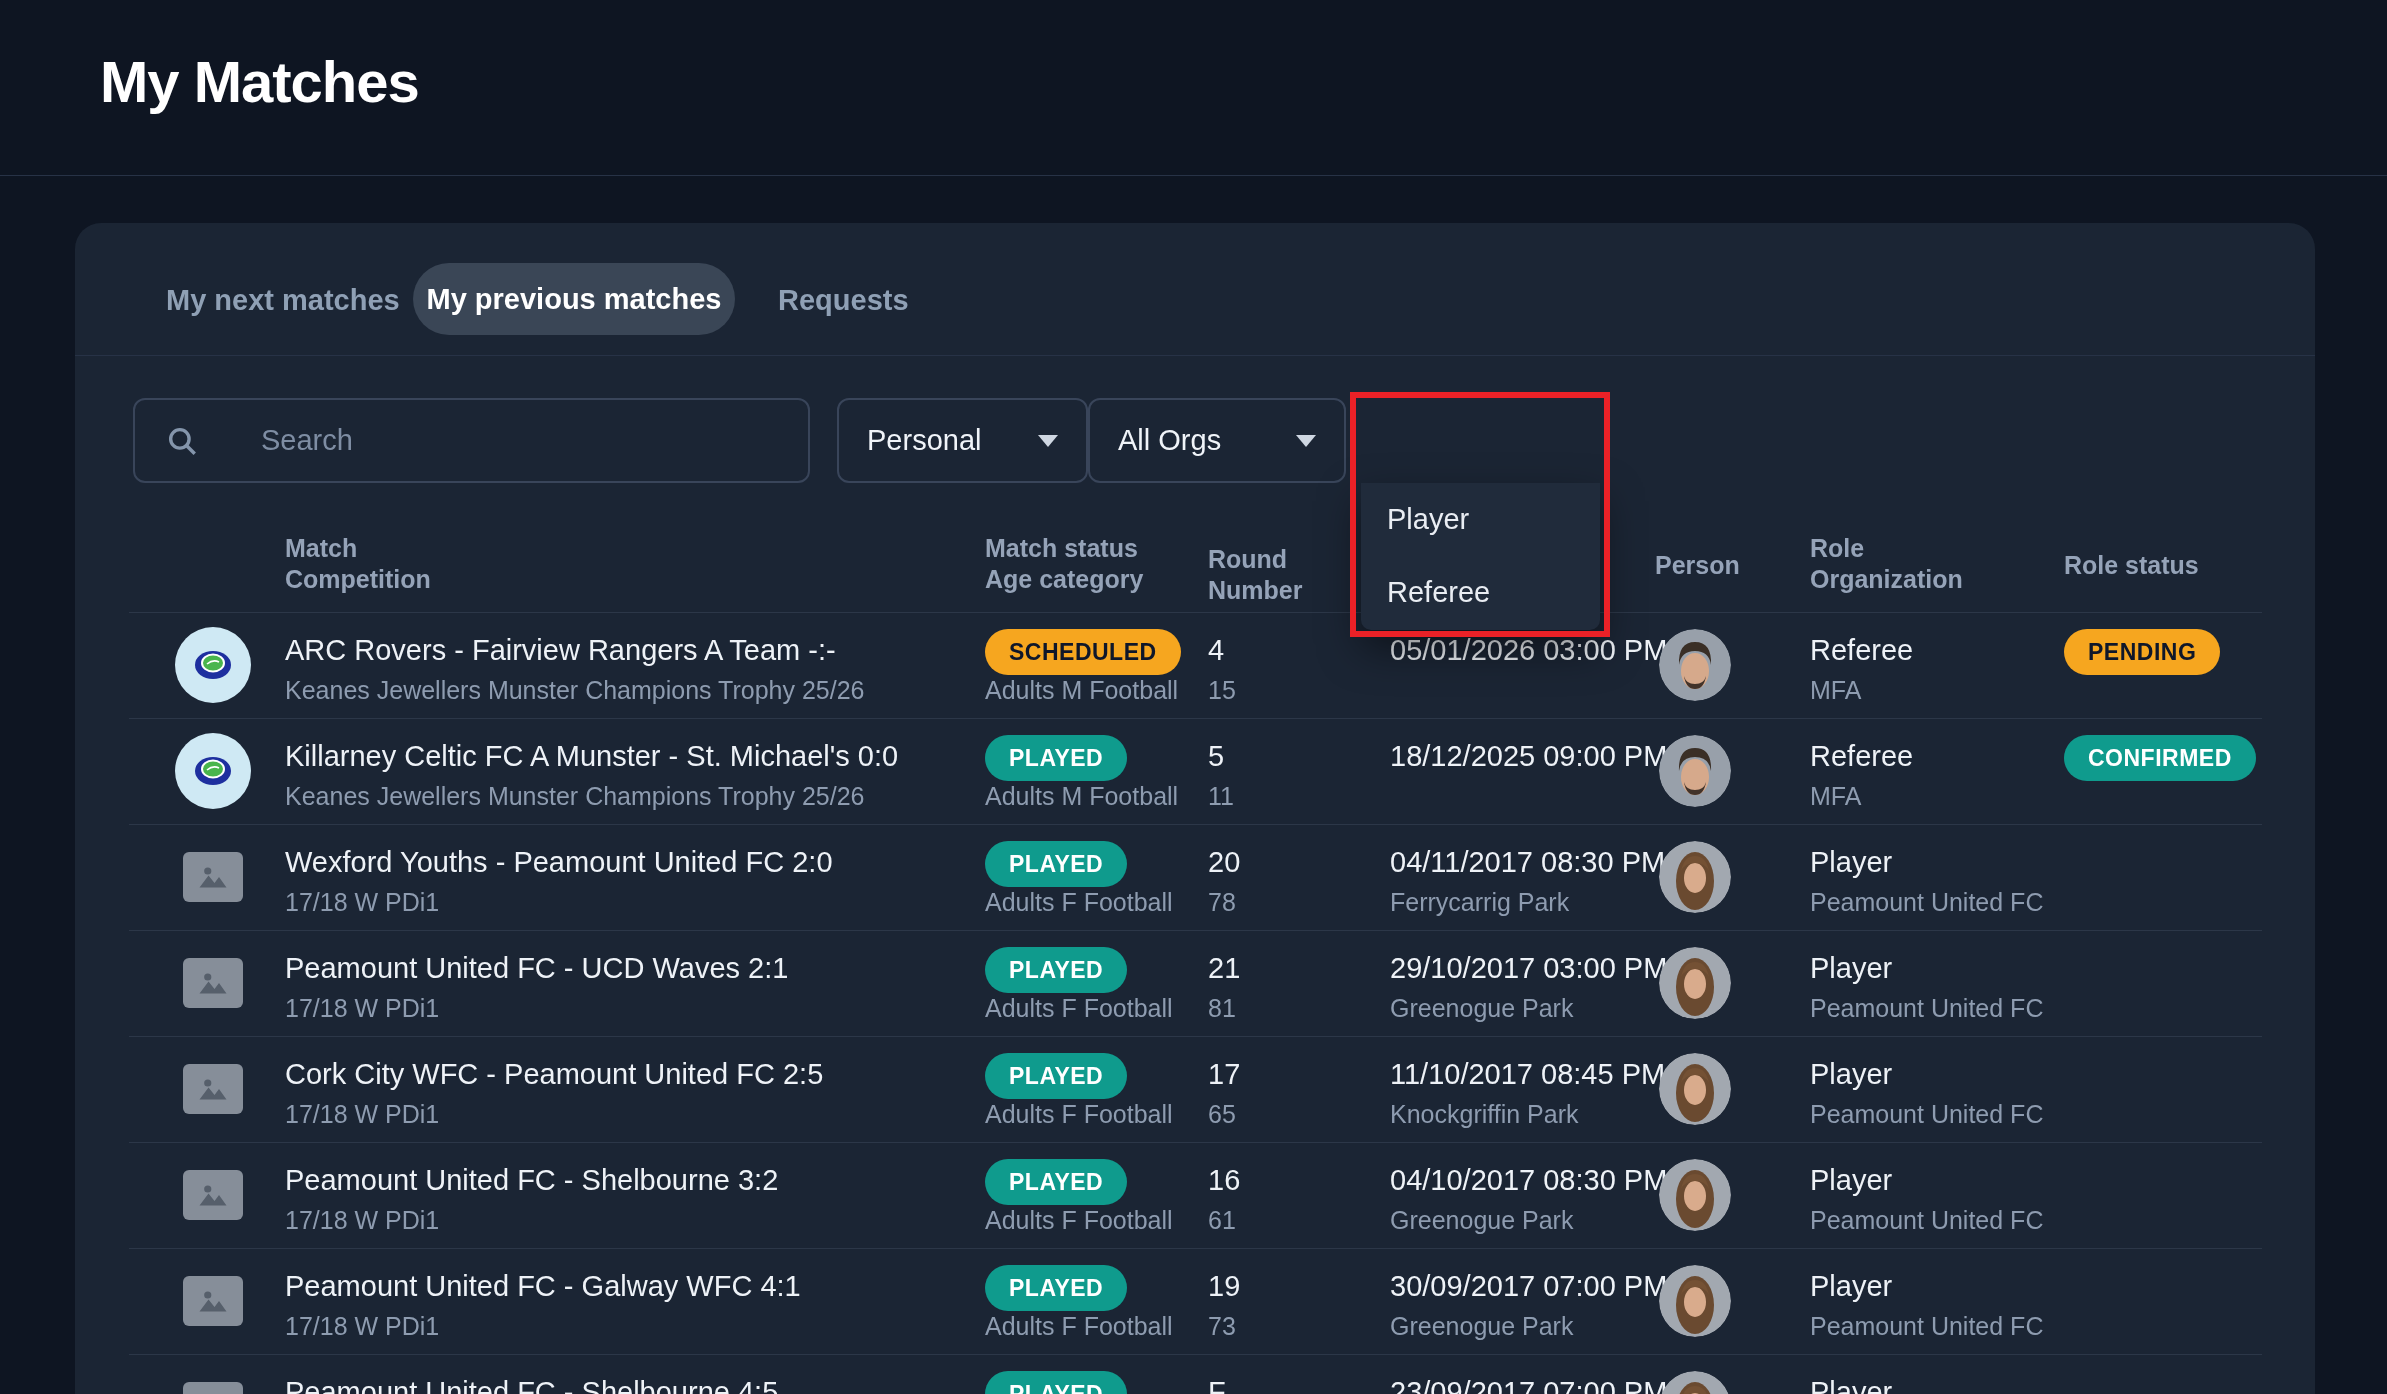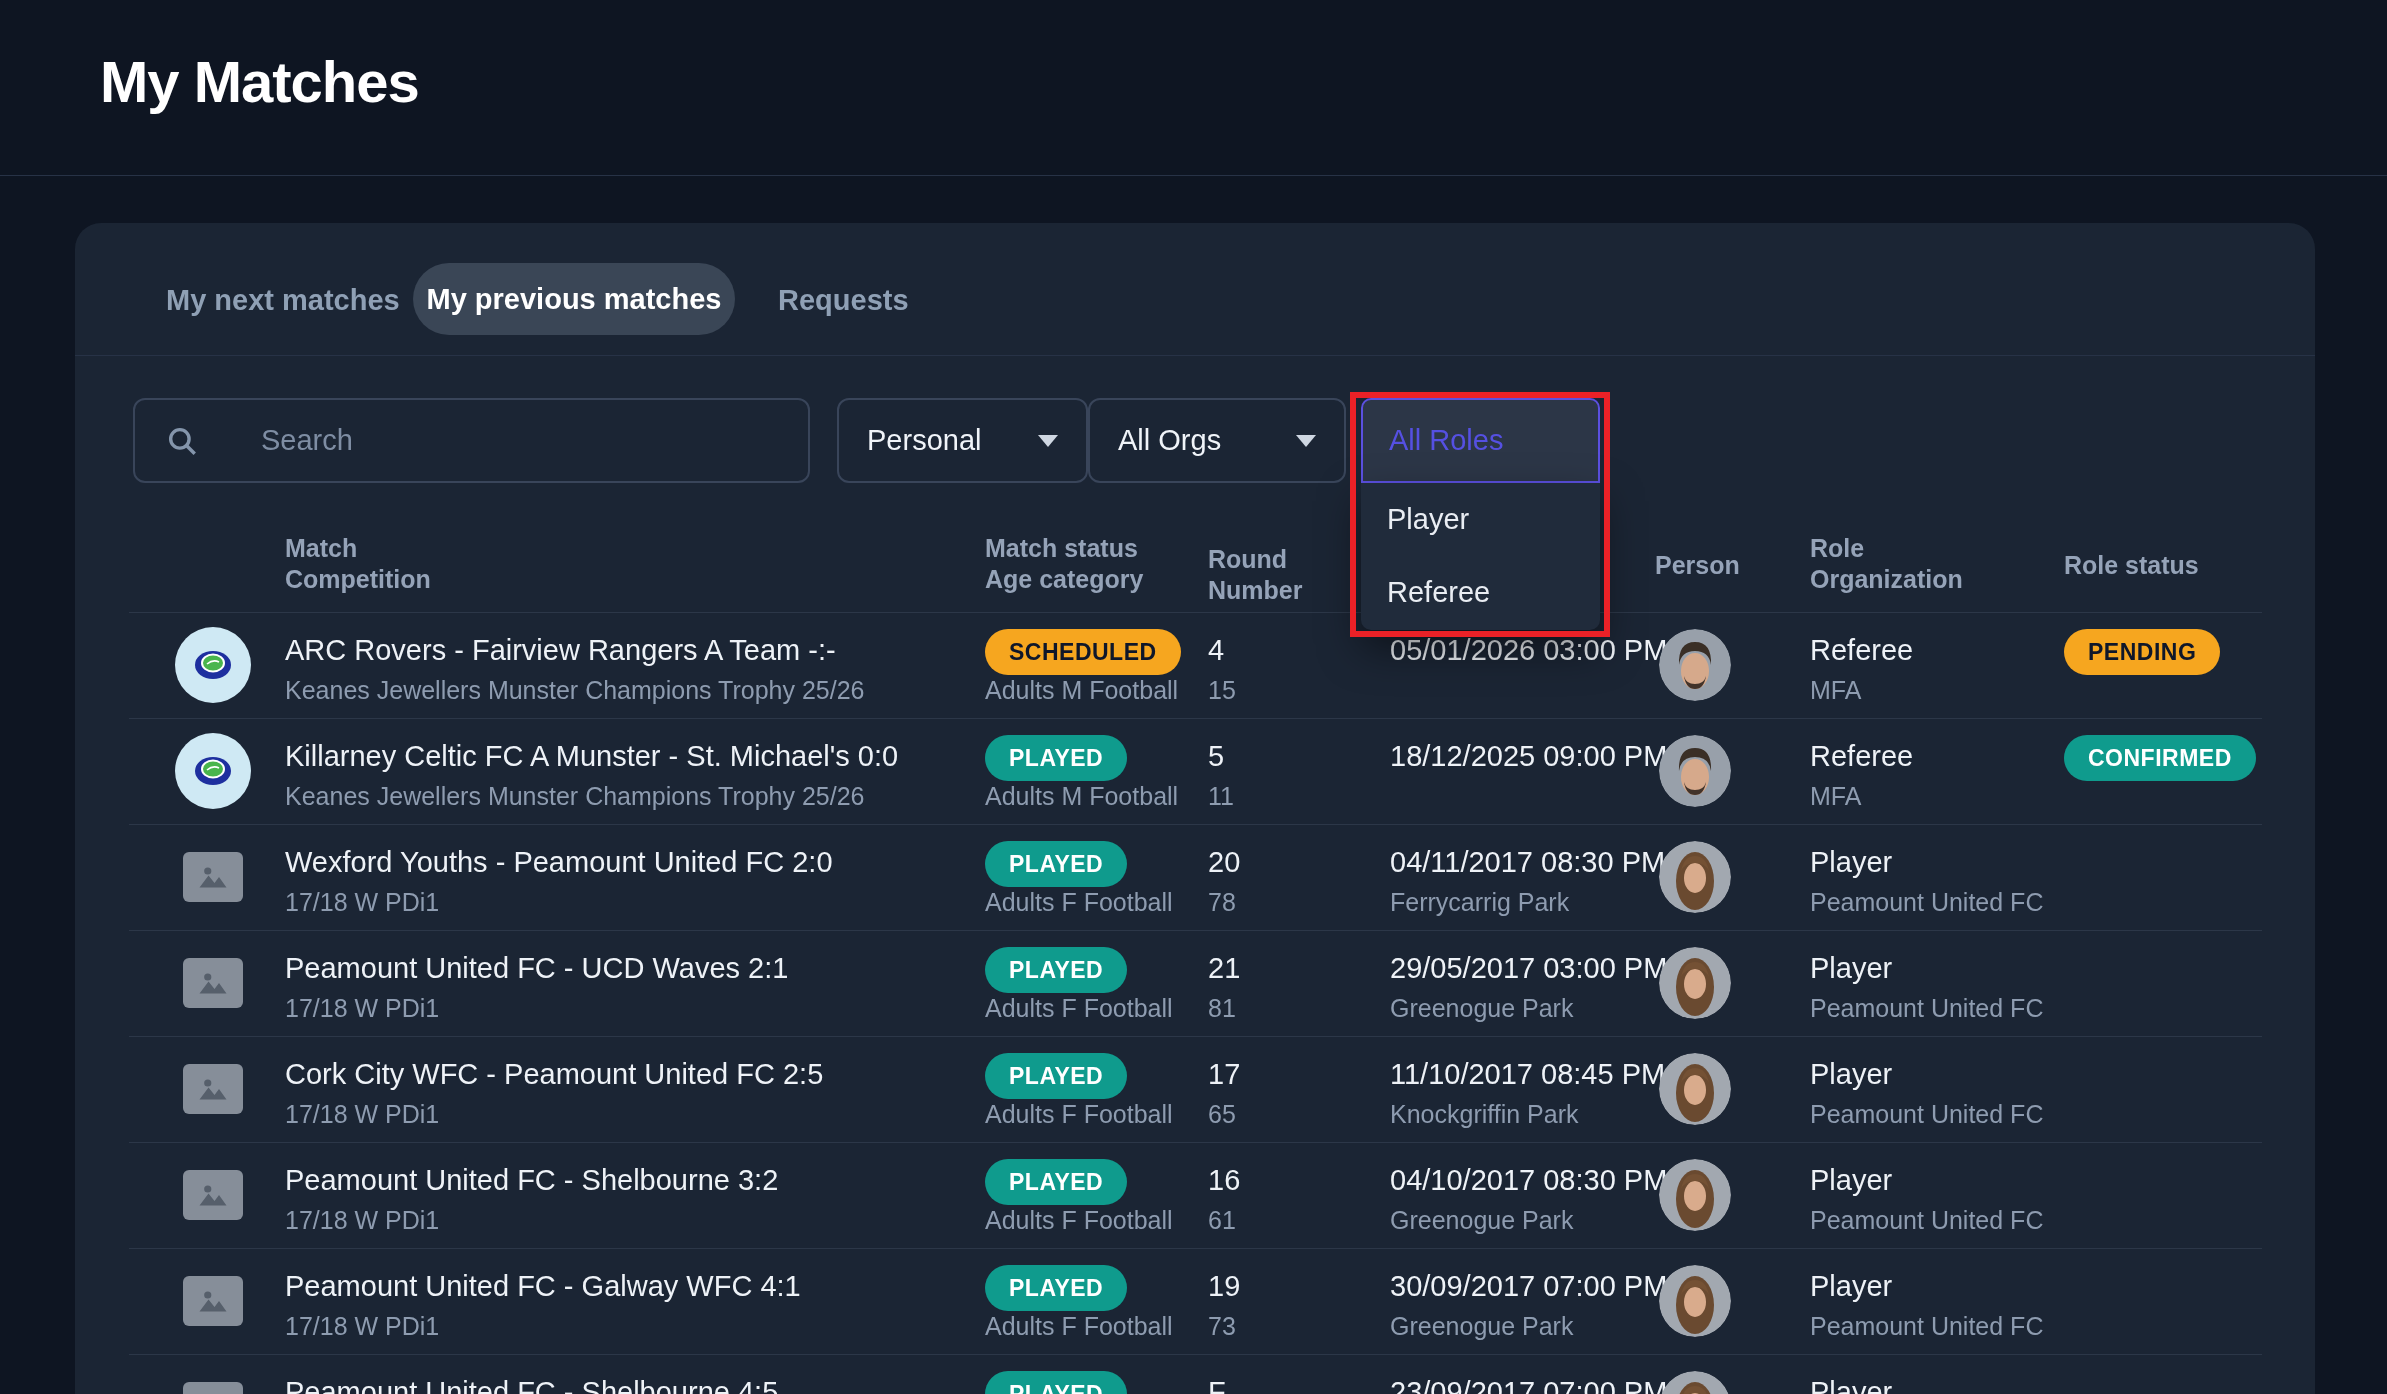--- a/index.html
+++ b/index.html
@@ -106,23 +106,20 @@
     <div class="select select-personal">
       <span>Personal</span>
       <span class="caret"></span>
     </div>
 
     <div class="select select-orgs">
       <span>All Orgs</span>
       <span class="caret"></span>
     </div>
 
-    <div class="role-select">
-      <span>All Roles</span>
-    </div>
     <div class="role-menu">
       <div class="item">Player</div>
       <div class="item">Referee</div>
     </div>
     <div class="annotation-box"></div>
 
     <div class="th th-match">
       <div>Match</div>
       <div>Competition</div>
     </div>
@@ -236,21 +233,21 @@
               <circle cx="8.5" cy="8" r="2.4" fill="#565f6b"></circle>
               <path d="M3 19 L9 11 L13 16 L16 12 L21 19 Z" fill="#565f6b"></path>
             </svg>
         </span>
         <div class="cell-main c-title">Peamount United FC - UCD Waves 2:1</div>
         <div class="cell-sub c-comp">17/18 W PDi1</div>
         <div class="pill pill-status teal">PLAYED</div>
         <div class="cell-sub c-age">Adults F Football</div>
         <div class="cell-main c-round">21</div>
         <div class="cell-sub c-num">81</div>
-        <div class="cell-main c-date">29/05/2017 03:00 PM</div>
+        <div class="cell-main c-date">29/10/2017 03:00 PM</div>
         <div class="cell-sub c-venue">Greenogue Park</div>
         <span class="avatar">
           <svg viewBox="0 0 72 72" width="72" height="72">
               <circle cx="36" cy="36" r="36" fill="#a2a8b0"></circle>
               <ellipse cx="36" cy="40" rx="19" ry="29" fill="#6a4a30"></ellipse>
               <ellipse cx="36" cy="37" rx="11" ry="15" fill="#d9ab8c"></ellipse>
               <path d="M22 30 Q25 15 36 15 Q47 15 50 30 Q46 22 36 22 Q26 22 22 30Z" fill="#745134"></path>
             </svg>
         </span>
         <div class="cell-main c-role">Player</div>

